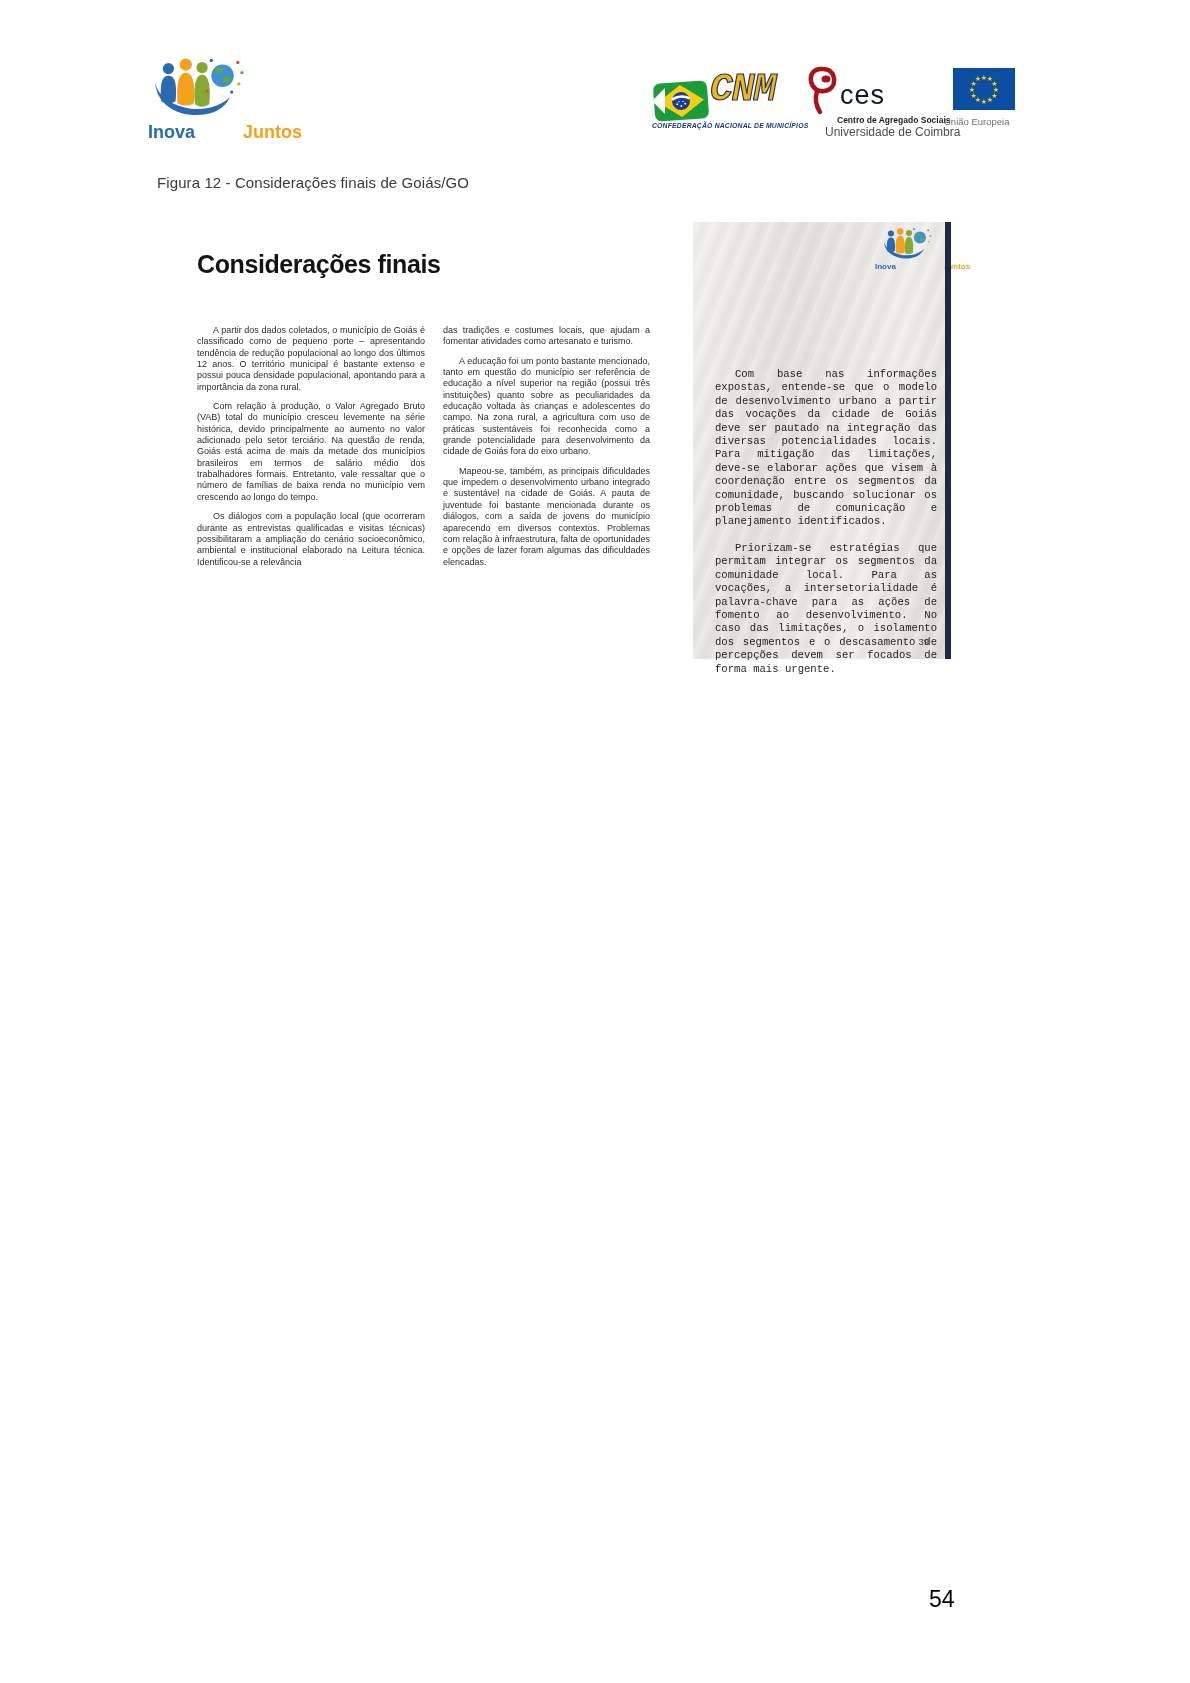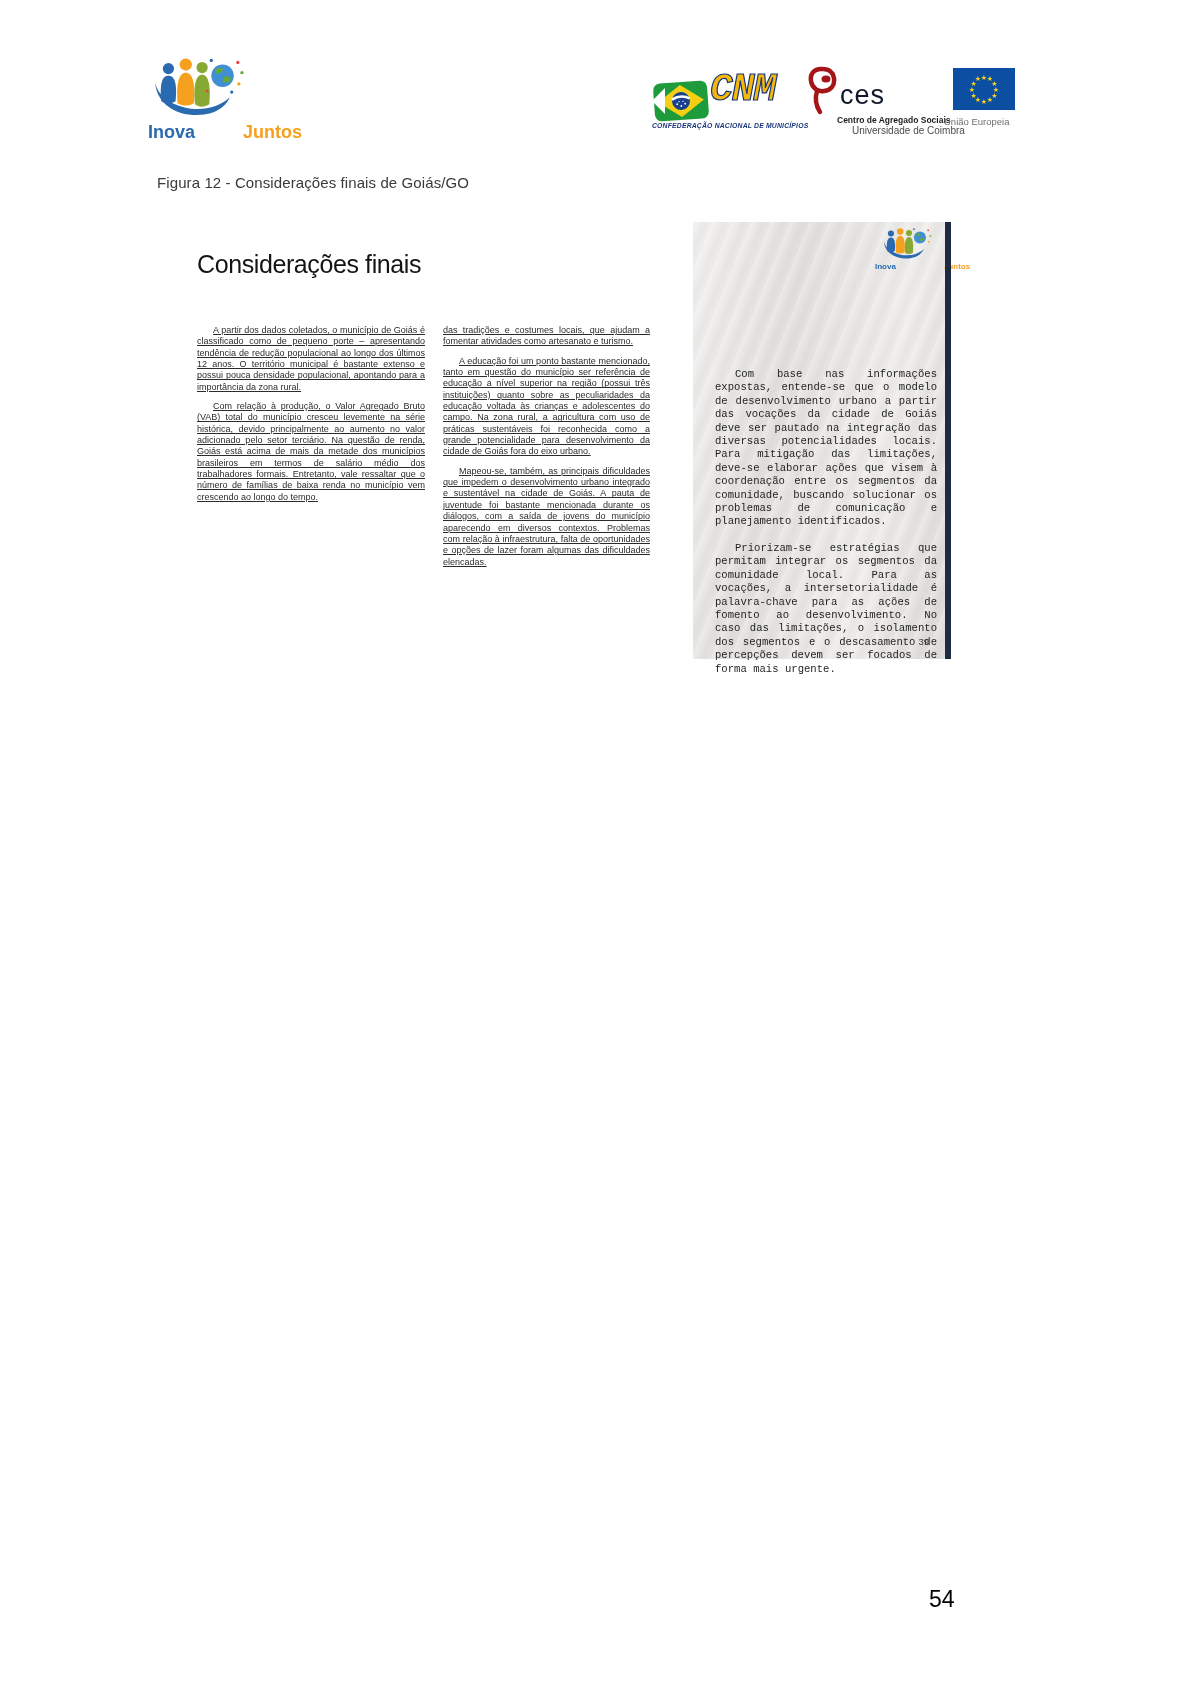--- a/index.html
+++ b/index.html
@@ -23,42 +23,42 @@
   }
   .logo-cnm .cnm-sub {
     position:absolute; left:0; top:48px; width:140px; font-size:6.8px; font-weight:bold;
     font-style:italic; color:#17357c; letter-spacing:0.2px; white-space:nowrap;
   }
 
   .logo-ces { position:absolute; left:808px; top:64px; width:120px; height:72px; }
   .logo-ces .ces-glyph { position:absolute; left:0; top:2px; }
   .logo-ces .ces-word { position:absolute; left:32px; top:16px; font-size:27px; color:#0f172a; letter-spacing:1px; }
   .logo-ces .ces-line1 { position:absolute; left:29px; top:51px; font-size:8.5px; font-weight:bold; color:#1d1d1b; white-space:nowrap; }
-  .logo-ces .ces-line2 { position:absolute; left:44px; top:61px; font-size:10px; color:#4c4c4c; white-space:nowrap; }
+  .logo-ces .ces-line2 { position:absolute; left:17px; top:61px; font-size:12px; color:#4c4c4c; white-space:nowrap; }
 
   .logo-eu { position:absolute; left:953px; top:68px; width:80px; height:64px; }
   .logo-eu .eu-flag { position:absolute; left:0; top:0; }
   .logo-eu .eu-label { position:absolute; left:-9px; top:48px; width:80px; text-align:left; font-size:9.5px; color:#6f6f6f; white-space:nowrap; }
 
   
   .fig-caption {
     position:absolute; left:157px; top:174px; font-size:15px; color:#3a3a3a; letter-spacing:0.1px;
   }
 
   
   .figure { position:absolute; left:195px; top:222px; width:756px; height:437px; background:#ffffff; }
   .fig-title {
-    position:absolute; left:2px; top:28px; font-size:25px; font-weight:normal; color:#141414; letter-spacing:-0.4px;text-align:right;
+    position:absolute; left:2px; top:28px; font-size:25px; font-weight:bold; color:#141414; letter-spacing:-0.4px;text-align:right;
   }
   .fig-col { position:absolute; top:103px; }
   .fig-col-1 { left:2px;  width:228px; }
   .fig-col-2 { left:248px; width:207px; }
   .fig-col p {
     font-size:9px; line-height:11.35px; color:#2b2b2b; text-align:justify;
-    text-indent:16px; margin-bottom:8px;text-decoration:underline;
+    text-indent:16px; margin-bottom:8px;
   }
   .fig-col p.no-indent { text-indent:0; }
 
   .fig-panel {
     position:absolute; left:498px; top:0; width:252px; height:437px;
     background-color:#e7e5e2;
     background-image:
       repeating-linear-gradient(112deg, rgba(255,255,255,0.28) 0px, rgba(255,255,255,0) 6px, rgba(120,115,110,0.05) 11px, rgba(255,255,255,0) 18px),
       linear-gradient(100deg, rgba(255,255,255,0.35) 5%, rgba(0,0,0,0.02) 35%, rgba(255,255,255,0.3) 70%, rgba(0,0,0,0.03) 95%);
   }
@@ -165,20 +165,21 @@
 
   <div class="fig-caption">Figura 12 - Considerações finais de Goiás/GO</div>
 
   <div class="figure">
 
     <div class="fig-title">Considerações finais</div>
 
     <div class="fig-col fig-col-1">
       <p>A partir dos dados coletados, o município de Goiás é classificado como de pequeno porte – apresentando tendência de redução populacional ao longo dos últimos 12 anos. O território municipal é bastante extenso e possui pouca densidade populacional, apontando para a importância da zona rural.</p>
       <p>Com relação à produção, o Valor Agregado Bruto (VAB) total do município cresceu levemente na série histórica, devido principalmente ao aumento no valor adicionado pelo setor terciário. Na questão de renda, Goiás está acima de mais da metade dos municípios brasileiros em termos de salário médio dos trabalhadores formais. Entretanto, vale ressaltar que o número de famílias de baixa renda no município vem crescendo ao longo do tempo.</p>
+      <p>Os diálogos com a população local (que ocorreram durante as entrevistas qualificadas e visitas técnicas) possibilitaram a ampliação do cenário socioeconômico, ambiental e institucional elaborado na Leitura técnica. Identificou-se a relevância</p>
     </div>
 
     <div class="fig-col fig-col-2">
       <p class="no-indent">das tradições e costumes locais, que ajudam a fomentar atividades como artesanato e turismo.</p>
       <p>A educação foi um ponto bastante mencionado, tanto em questão do município ser referência de educação a nível superior na região (possui três instituições) quanto sobre as peculiaridades da educação voltada às crianças e adolescentes do campo. Na zona rural, a agricultura com uso de práticas sustentáveis foi reconhecida como a grande potencialidade para desenvolvimento da cidade de Goiás fora do eixo urbano.</p>
       <p>Mapeou-se, também, as principais dificuldades que impedem o desenvolvimento urbano integrado e sustentável na cidade de Goiás. A pauta de juventude foi bastante mencionada durante os diálogos, com a saída de jovens do município aparecendo em diversos contextos. Problemas com relação à infraestrutura, falta de oportunidades e opções de lazer foram algumas das dificuldades elencadas.</p>
     </div>
 
     <div class="fig-panel">
       <div class="panel-logo">

